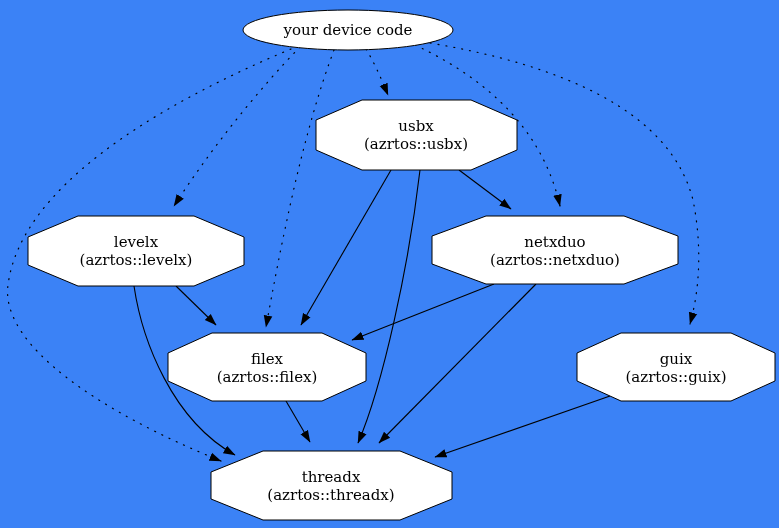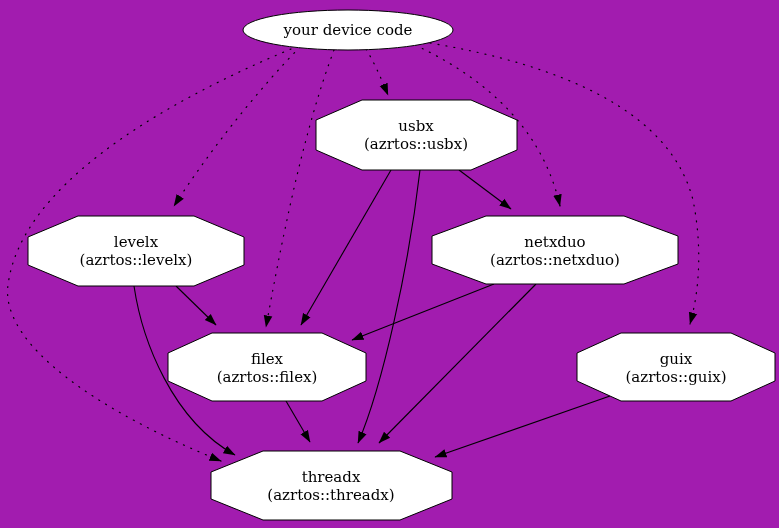--- a/index.html
+++ b/index.html
@@ -4,21 +4,21 @@
 <style>
   html, body {
     margin: 0;
     padding: 0;
     background: #ffffff;
   }
   .canvas {
     position: relative;
     width: 779px;
     height: 528px;
-    background: #a21caf;
+    background: #3b82f6;
     overflow: hidden;
   }
   svg {
     display: block;
   }
   .node-shape {
     fill: #ffffff;
     stroke: #000000;
     stroke-width: 1;
   }

